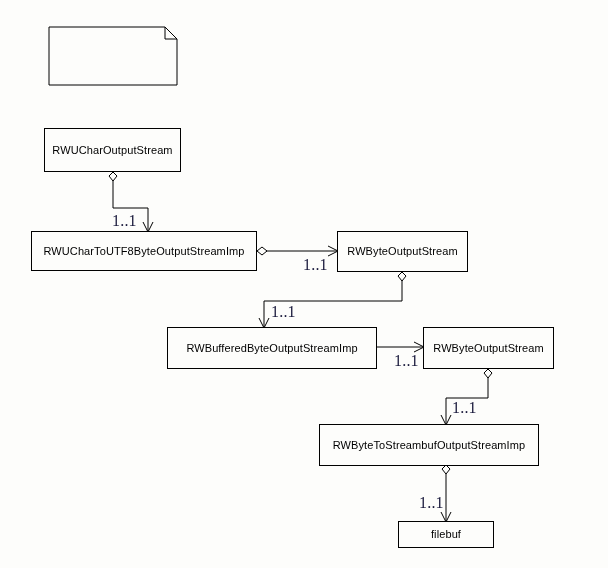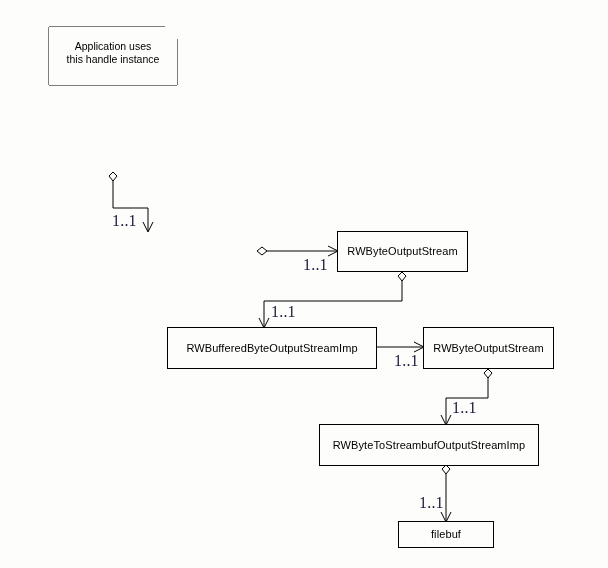--- a/index.html
+++ b/index.html
@@ -109,28 +109,28 @@
       <polygon points="446,465 450,469 446,474 442,469" fill="#fdfdfb" stroke="#000000" stroke-width="1"></polygon>
       <path d="M441,512 L446,522 L451,512" fill="none" stroke="#000000" stroke-width="1"></path>
     </g>
 
     <g>
       <path d="M49,27 L165,27 L177,39 L177,85 L49,85 Z" fill="#fdfdfb" stroke="#000000" stroke-width="1"></path>
       <path d="M165,27 L165,39 L177,39" fill="none" stroke="#000000" stroke-width="1"></path>
     </g>
   </svg>
 
-  <div class="note" style="left:49px; top:27px; width:128px; height:58px;">
-    <div class="note-text">
-      <div>Application uses</div>
-      <div>this handle instance</div>
-    </div>
+
+  <div class="cls-box" style="left:44px; top:128px; width:137px; height:44px;">
+    <span class="cls-label">RWUCharOutputStream</span>
   </div>
 
-
+  <div class="cls-box" style="left:31px; top:231px; width:226px; height:40px;">
+    <span class="cls-label">RWUCharToUTF8ByteOutputStreamImp</span>
+  </div>
 
   <div class="cls-box" style="left:337px; top:231px; width:131px; height:41px;">
     <span class="cls-label">RWByteOutputStream</span>
   </div>
 
   <div class="cls-box" style="left:167px; top:327px; width:210px; height:42px;">
     <span class="cls-label">RWBufferedByteOutputStreamImp</span>
   </div>
 
   <div class="cls-box" style="left:423px; top:327px; width:131px; height:42px;">

